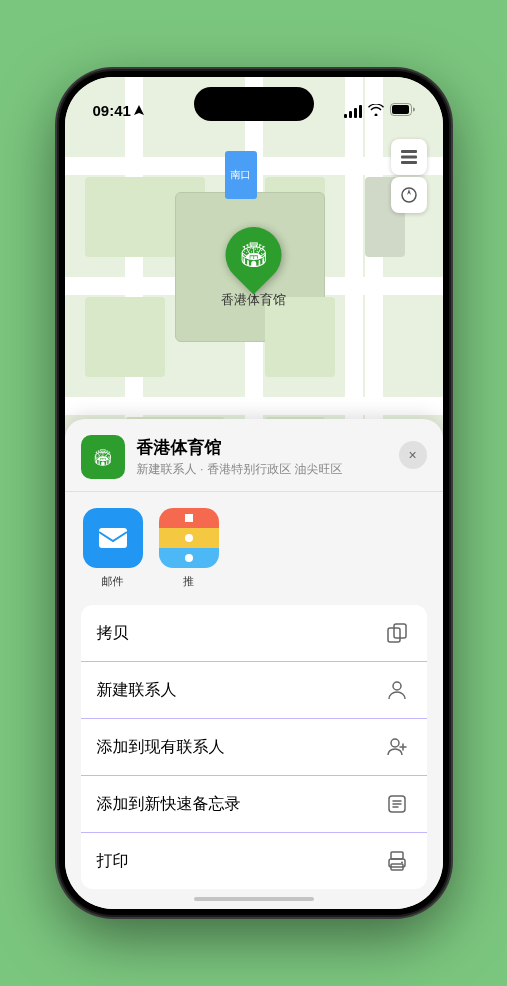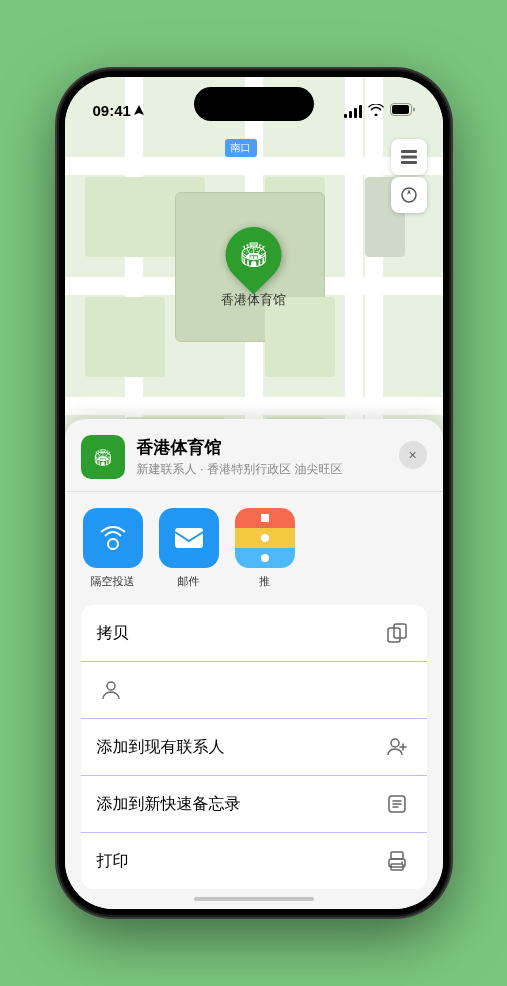--- a/index.html
+++ b/index.html
@@ -102,26 +102,26 @@
     }
     .stadium-block {
       position: absolute;
       background: #c8d8b8;
       border-radius: 6px;
       border: 1px solid #b8c8a8;
     }
     
     .map-label {
       position: absolute;
-      top: 62px;
+      top: 74px;
       left: 160px;
       background: #4a9ef5;
       color: #fff;
       font-size: 10px;
-      padding: 2px 6px;
+      padding: 17px 6px;
       border-radius: 3px;
       white-space: nowrap;
     }
     
     .map-controls {
       position: absolute;
       top: 62px;
       right: 16px;
       display: flex;
       flex-direction: column;
@@ -450,30 +450,20 @@
         </div>
         <div class="location-info">
           <div class="location-name">香港体育馆</div>
           <div class="location-sub">新建联系人 · 香港特别行政区 油尖旺区</div>
         </div>
         <div class="close-btn">×</div>
       </div>
 
       <div class="share-row">
 
-        <div class="share-item">
-          <div class="share-icon airdrop">
-            <svg width="32" height="32" viewBox="0 0 32 32">
-              <circle cx="16" cy="22" r="5" fill="none" stroke="white" stroke-width="2"></circle>
-              <path d="M8 14 Q16 6 24 14" fill="none" stroke="white" stroke-width="2"></path>
-              <path d="M4 10 Q16 0 28 10" fill="none" stroke="white" stroke-width="2"></path>
-            </svg>
-          </div>
-          <span class="share-label">隔空投送</span>
-        </div>
 
 
         <div class="share-item">
           <div class="share-icon mail">
             <svg width="32" height="28" viewBox="0 0 32 28">
               <rect x="2" y="4" width="28" height="20" rx="3" fill="white"></rect>
               <path d="M2 8l14 9 14-9" stroke="#2196f3" stroke-width="2" fill="none"></path>
             </svg>
           </div>
           <span class="share-label">邮件</span>
@@ -503,20 +493,21 @@
           <span class="action-text">拷贝</span>
           <div class="action-icon-right">
             <svg width="22" height="22" viewBox="0 0 22 22">
               <rect x="8" y="2" width="12" height="14" rx="2" fill="none" stroke="#666" stroke-width="1.5"></rect>
               <rect x="2" y="6" width="12" height="14" rx="2" fill="none" stroke="#666" stroke-width="1.5"></rect>
             </svg>
           </div>
         </div>
 
         <div class="action-item">
+          <span class="action-text">新建联系人</span>
           <div class="action-icon-right">
             <svg width="22" height="22" viewBox="0 0 22 22">
               <circle cx="11" cy="7" r="4" fill="none" stroke="#666" stroke-width="1.5"></circle>
               <path d="M3 20c0-4 3.6-7 8-7s8 3 8 7" fill="none" stroke="#666" stroke-width="1.5"></path>
             </svg>
           </div>
         </div>
 
         <div class="action-item">
           <span class="action-text">添加到现有联系人</span>

